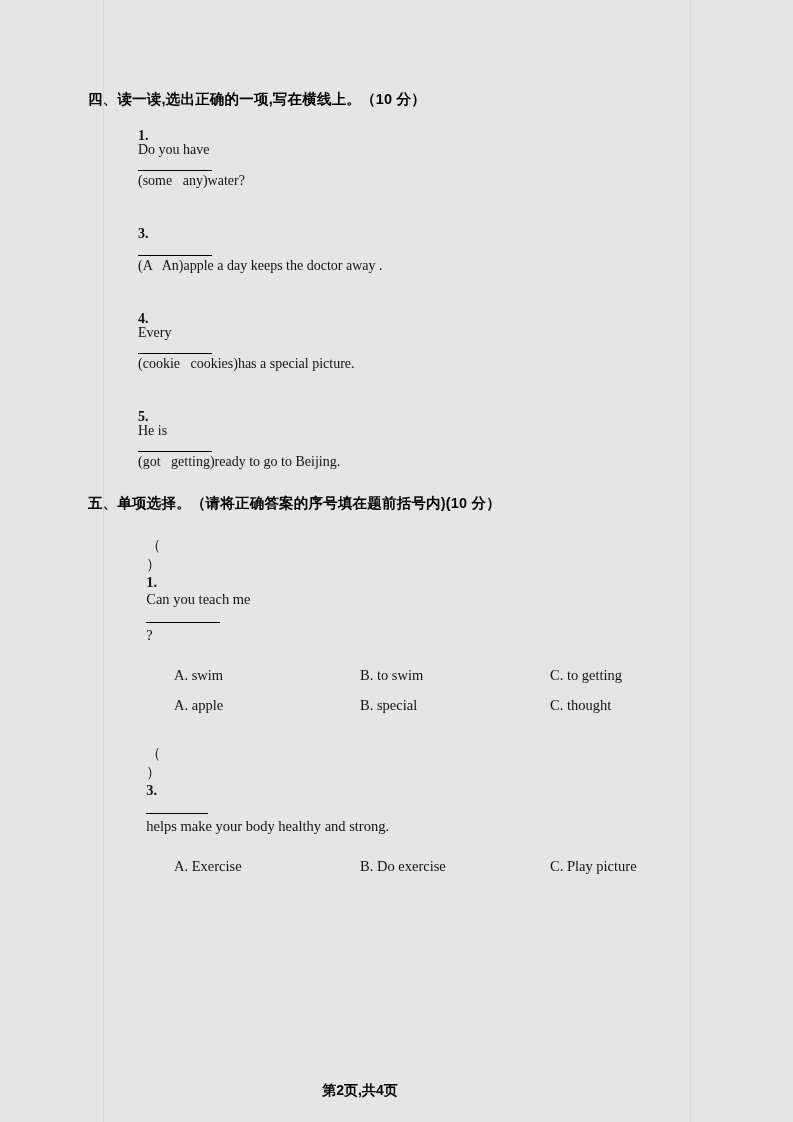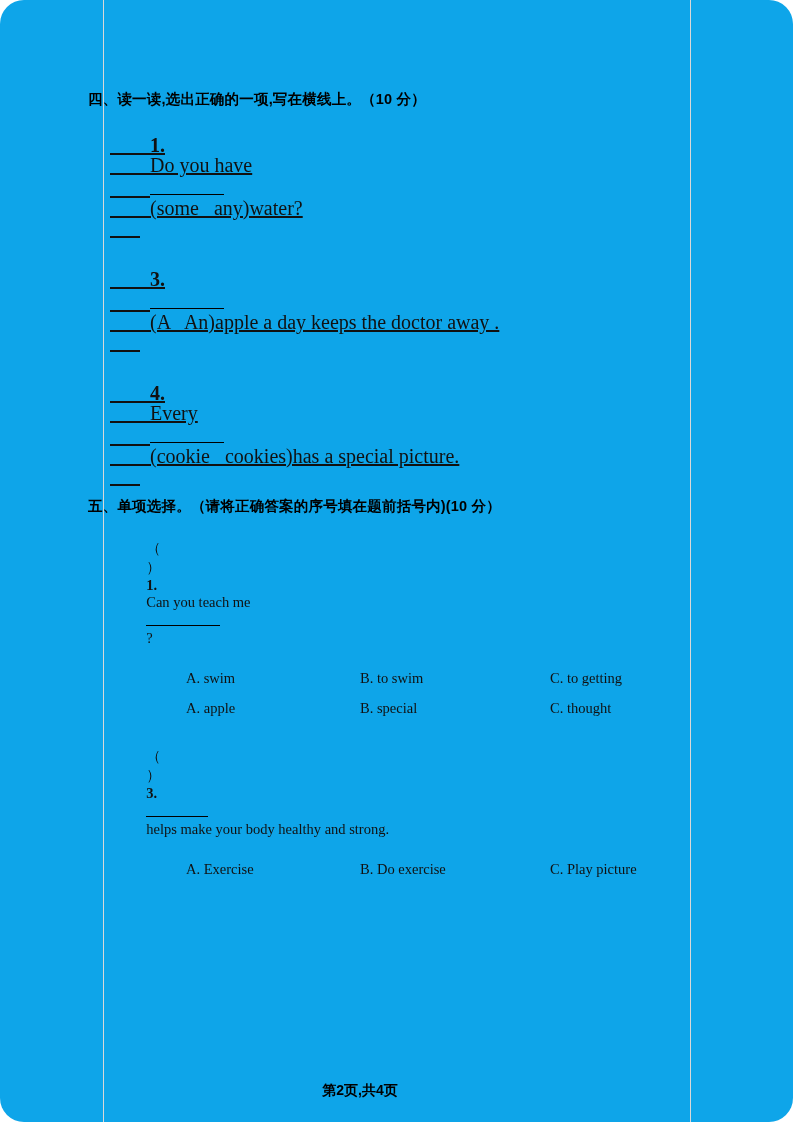--- a/index.html
+++ b/index.html
@@ -13,22 +13,21 @@
     position: relative;
     font-family: "Liberation Serif", serif;
     color: #111111;
     overflow: hidden;
   }
   .page {
     position: absolute;
     left: 0; top: 0;
     width: 793px;
     height: 1122px;
-    background: #0ea5e9;
-    border-radius: 24px;
+    background: #e5e5e5;
   }
   
   .edge-left {
     position: absolute;
     left: 103px; top: 0;
     width: 1px; height: 1122px;
     background: #d8d8d8;
   }
   .edge-right {
     position: absolute;
@@ -44,26 +43,25 @@
   }
   .sec-head {
     font-family: "Liberation Sans", sans-serif;
     font-weight: bold;
     font-size: 14.5px;
     letter-spacing: 0.2px;
     margin: 0 0 6px 0;
     color: #000;
   }
   .q {
-    font-size: 20px;
+    font-size: 14px;
     line-height: 1.0;
     margin: 0 0 0 0;
     padding: 0;
     white-space: pre-wrap;
-    text-decoration: underline;
   }
   .q-row {
     display: block;
     margin: 0 0 10px 0;
   }
   .num {
     font-weight: bold;
   }
   .blank {
     display: inline-block;
@@ -89,21 +87,21 @@
   }
   .paren { letter-spacing: 0; }
   .mc-opts {
     margin-left: 82px;
     font-size: 14.5px;
     margin-bottom: 12px;
     position: relative;
     height: 18px;
   }
   .opt { position: absolute; top: 0; white-space: nowrap; }
-  .opt-a { left: 16px; }
+  .opt-a { left: 4px; }
   .opt-b { left: 190px; }
   .opt-c { left: 380px; }
 
   .footer {
     position: absolute;
     left: 0;
     top: 1082px;
     width: 720px;
     text-align: center;
     font-family: "Liberation Sans", sans-serif;
@@ -138,20 +136,26 @@
         <span>(A   An)apple a day keeps the doctor away .</span>
       </div>
 
       <div class="q-row q">
         <span class="num">4.</span>
         <span>Every</span>
         <span class="blank b-lg"></span>
         <span>(cookie   cookies)has a special picture.</span>
       </div>
 
+      <div class="q-row q">
+        <span class="num">5.</span>
+        <span>He is</span>
+        <span class="blank b-lg"></span>
+        <span>(got   getting)ready to go to Beijing.</span>
+      </div>
     </div>
 
     <div class="sec-head">五、单项选择。（请将正确答案的序号填在题前括号内)(10 分）</div>
     <div class="sec5">
 
       <div class="mc-item">
         <div class="mc-stem">
           <span class="paren">（</span>
           <span class="paren">）</span>
           <span class="num">1.</span>

